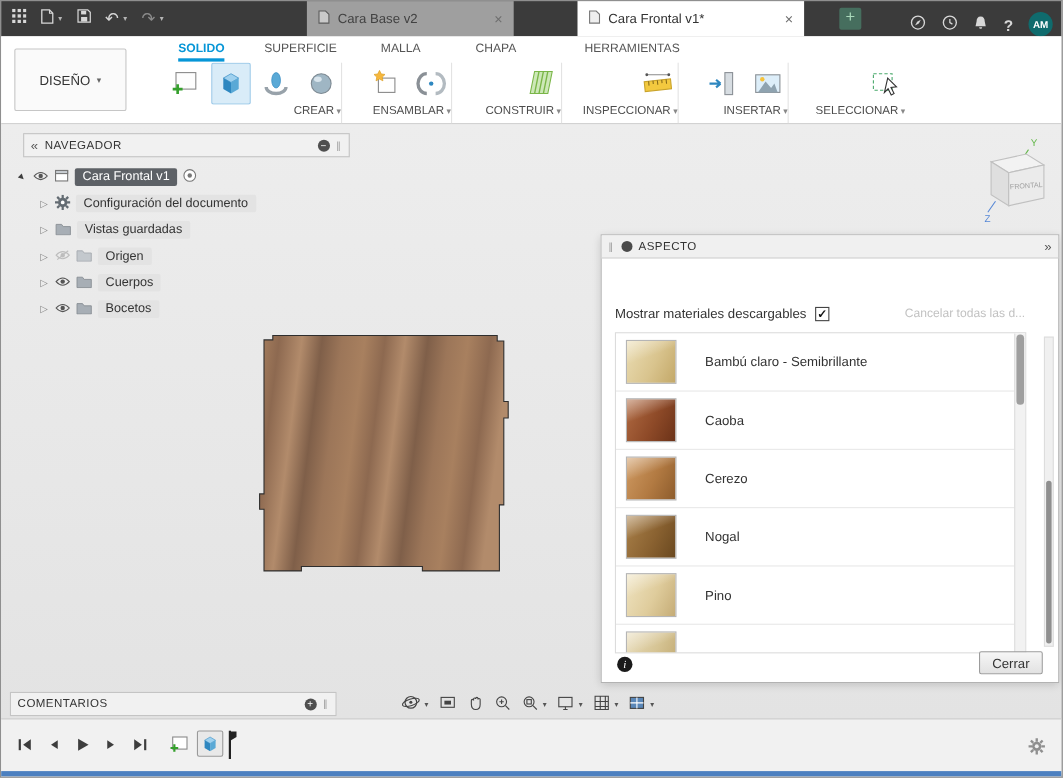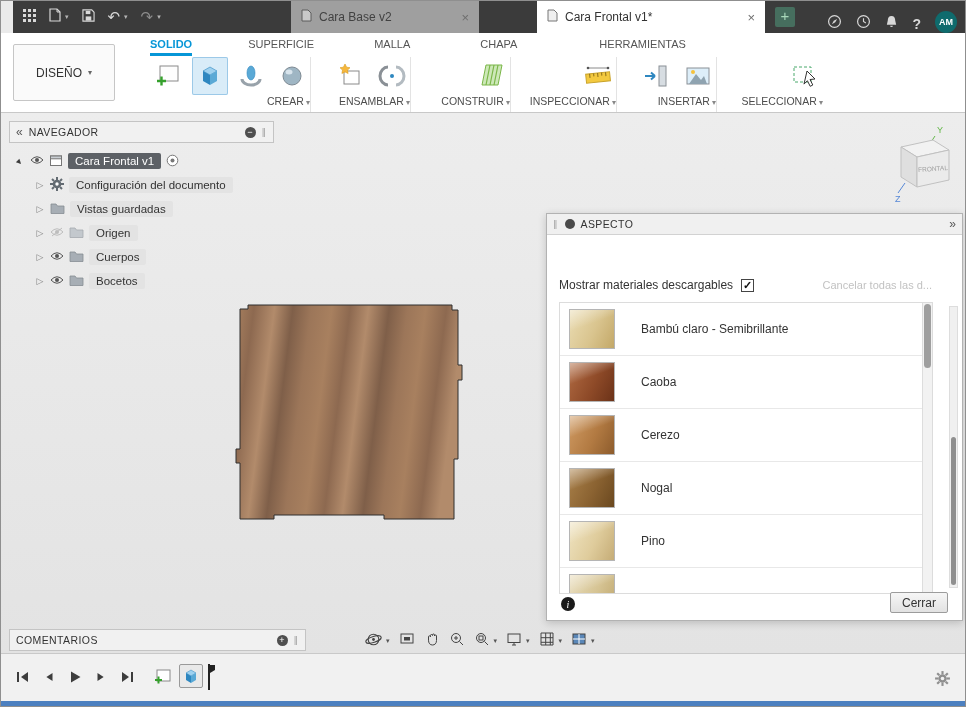--- a/index.html
+++ b/index.html
@@ -1,45 +1,45 @@
 <!DOCTYPE html>
 <html><head>
 <meta charset="utf-8">
 <style>
   *{margin:0;padding:0;box-sizing:border-box;}
   html,body{background:#6b6b6b;}
   .app{position:relative;width:966px;height:707px;font-family:"Liberation Sans",sans-serif;
        background:#eaeaea;border:1px solid #8f8f8f;overflow:hidden;}
 
   
-  .titlebar{position:absolute;top:0;left:12px;right:0;height:32px;background:#3b3b3b;}
+  .titlebar{position:absolute;top:0;left:0;right:0;height:32px;background:#3b3b3b;}
   .tb-left{position:absolute;left:10px;top:0;height:32px;display:flex;align-items:center;gap:13px;}
   .tb-caret{font-size:7px;color:#b5b5b5;margin-left:-9px;}
   .glyph-undo::before{content:"↶";color:#d8d8d8;font-size:15px;}
   .glyph-redo::before{content:"↷";color:#8c8c8c;font-size:15px;}
   .doc-tabs{position:absolute;left:278px;top:0;height:32px;display:flex;}
   .doc-tab{display:flex;align-items:center;gap:7px;padding:0 10px;font-size:12px;}
   .doc-tab.inactive{width:188px;background:#9f9f9f;color:#424242;}
   .doc-tab-spacer{width:58px;}
-  .doc-tab.active{width:228px;background:#ffffff;color:#333;justify-content:center;}
+  .doc-tab.active{width:206px;background:#ffffff;color:#333;justify-content:center;}
   .tab-close{margin-left:auto;font-size:13px;color:#6e6e6e;cursor:default;}
   .new-tab-btn{position:absolute;left:762px;top:6px;width:20px;height:20px;background:#466e5e;
                color:#a9d8ba;font-size:15px;line-height:18px;text-align:center;border-radius:2px;}
   .tb-right{position:absolute;right:8px;top:0;height:32px;display:flex;align-items:flex-end;gap:14px;}
   .glyph-help::before{content:"?";color:#d8d8d8;font-size:14px;font-weight:bold;}
   .avatar{width:22px;height:22px;border-radius:50%;background:#0f6b6d;color:#fff;font-size:9px;
           font-weight:bold;display:flex;align-items:center;justify-content:center;}
 
   
   .ribbon{position:absolute;top:32px;left:0;right:0;height:80px;background:#fff;border-bottom:1px solid #c8c8c8;}
   .workspace-btn{position:absolute;left:12px;top:11px;width:102px;height:57px;border:1px solid #c6c6c6;
                  border-radius:2px;background:#fafafa;display:flex;align-items:center;justify-content:center;
                  font-size:12px;color:#333;gap:6px;}
   .workspace-btn::after{content:"▾";font-size:8px;color:#666;}
-  .ribbon-tabs{position:absolute;left:139px;top:3px;display:flex;font-size:11px;color:#555;gap:20px;}
+  .ribbon-tabs{position:absolute;left:151px;top:3px;display:flex;font-size:11px;color:#555;}
   .ribbon-tab{padding:2px 0 3px;cursor:default;}
   .ribbon-tab.active{color:#0696d7;border-bottom:3px solid #0696d7;font-weight:bold;}
   .groups{position:absolute;left:138px;top:24px;bottom:0;display:flex;}
   .group{display:flex;flex-direction:column;align-items:flex-end;border-right:1px solid #e3e3e3;}
   .gicons{display:flex;align-items:center;gap:5px;flex:1;}
   .glabel{font-size:10.5px;color:#4d4d4d;padding-bottom:5px;white-space:nowrap;}
   .glabel::after{content:" ▾";font-size:8px;color:#888;}
   .tool{width:36px;height:38px;display:flex;align-items:center;justify-content:center;border-radius:2px;}
   .tool.active{background:#d9ecf8;box-shadow:inset 0 0 0 1px #9cc9e8;}
 
@@ -346,21 +346,21 @@
       <text x="66" y="10" font-size="9" fill="#58b33c">Y</text>
       <line x1="64" y1="13" x2="58" y2="22" stroke="#58b33c"></line>
       <polygon points="30,24 62,17 78,27 46,34" fill="#f3f3f3" stroke="#bdbdbd"></polygon>
       <polygon points="30,24 46,34 46,64 30,54" fill="#dedede" stroke="#bdbdbd"></polygon>
       <polygon points="46,34 78,27 78,57 46,64" fill="#ebebeb" stroke="#bdbdbd"></polygon>
       <text x="62" y="48" font-size="6.5" fill="#9a9a9a" text-anchor="middle" transform="rotate(-4 62 46)">FRONTAL</text>
       <line x1="34" y1="60" x2="27" y2="70" stroke="#4a7fd4"></line>
       <text x="24" y="79" font-size="9" fill="#4a7fd4">Z</text>
     </svg>
 
-    <div class="panel-header" style="left:8px;top:8px;width:265px">
+    <div class="panel-header" style="left:20px;top:8px;width:297px">
       <span class="dbl-chevron"></span>
       <span class="ph-title">NAVEGADOR</span>
       <span class="spacer"></span>
       <span class="circle-btn">−</span>
       <span class="grip">∥</span>
     </div>
 
     <div class="trow" style="left:14px;top:37px">
       <span class="tri exp">▸</span>
       <span><svg width="14" height="10" viewBox="0 0 14 10">

